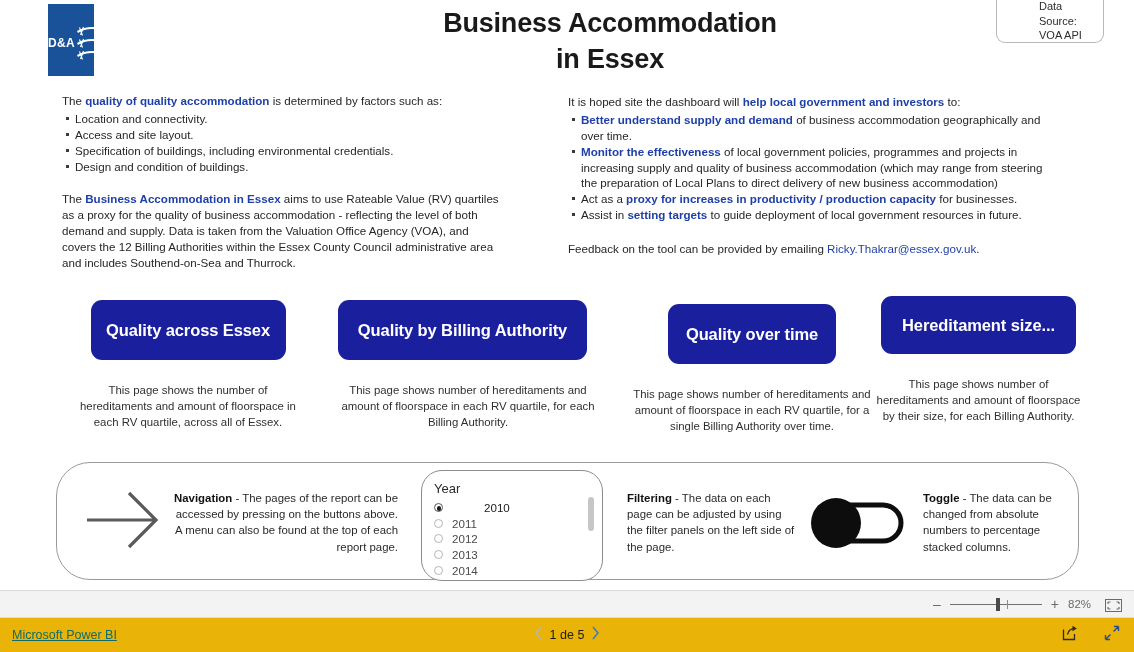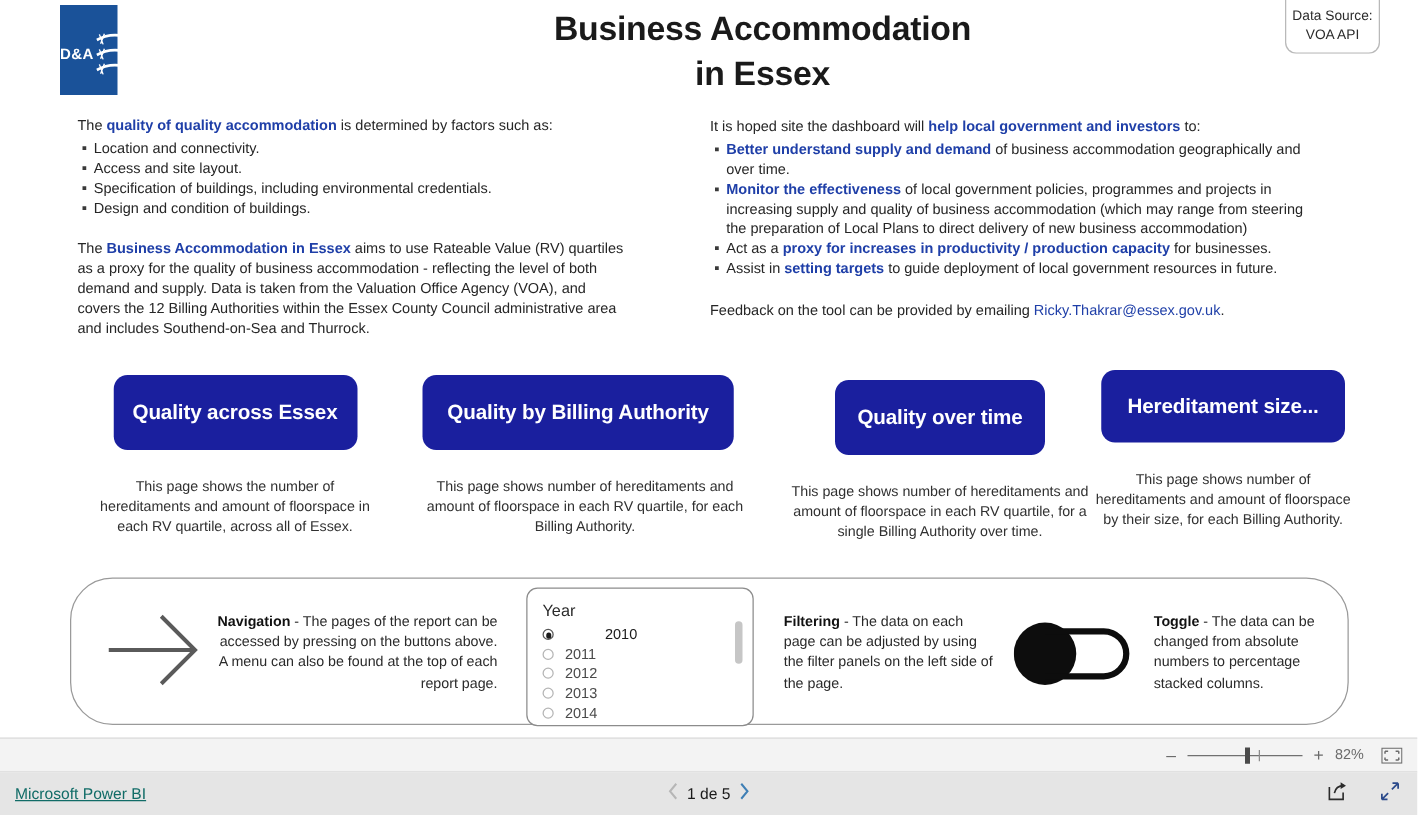--- a/index.html
+++ b/index.html
@@ -53,31 +53,32 @@
     font-weight: bold;
     color: #1a1a1a;
     line-height: 1.32;
     letter-spacing: -.2px;
   }
 
   
   #data-source {
     position: absolute;
     right: 30px; top: 0px;
-    width: 76px; height: 43px;
+    width: 108px; height: 43px;
     border: 1px solid #b9b9b9;
     border-top: none;
     border-radius: 0 0 9px 9px;
     display: flex;
     flex-direction: column;
-    align-items: center;
+    align-items: flex-start;
     justify-content: center;
     font-size: 11px;
     color: #2c2c2c;
     line-height: 1.35;
+    padding-left: 42px;
   }
 
   
   .intro-col { position: absolute; font-size: 11.6px; color: #262626; line-height: 1.37; }
   #intro-left  { left: 62px;  top: 93px;  width: 440px; }
   #intro-right { left: 568px; top: 94px;  width: 490px; }
   .intro-para { margin-bottom: 2px; }
   .intro-para.spaced { margin-top: 17px; }
   .hl { color: #1f3fa8; font-weight: bold; }
   ul.bul { list-style: none; margin: 1px 0 0 0; padding: 0; }
@@ -150,21 +151,21 @@
 
   #help-nav-icon { position: absolute; left: 28px;  top: 24px; }
   #help-nav-text { position: absolute; left: 117px; top: 27px; width: 224px; text-align: right; }
 
   
   #year-slicer {
     position: absolute;
     left: 364px; top: 7px;
     width: 182px; height: 111px;
     border: 1px solid #8c8c8c;
-    border-radius: 9px;
+    border-radius: 21px;
     background: #ffffff;
     overflow: hidden;
     padding: 10px 0 0 12px;
   }
   #year-slicer .slicer-title {
     font-size: 13px;
     color: #2b2b2b;
     margin-bottom: 4px;
   }
   .year-row {
@@ -242,21 +243,21 @@
     width: 17px; height: 13px;
     position: relative;
     cursor: pointer;
   }
 
   
   #status-bar {
     position: absolute;
     left: 0; top: 618px;
     width: 1134px; height: 34px;
-    background: #e5e5e5;
+    background: #eab308;
     display: flex;
     align-items: center;
     text-align: right;
   }
   #pbi-link {
     position: absolute;
     left: 12px;
     font-size: 12.5px;
     color: #116c67;
     text-decoration: underline;

